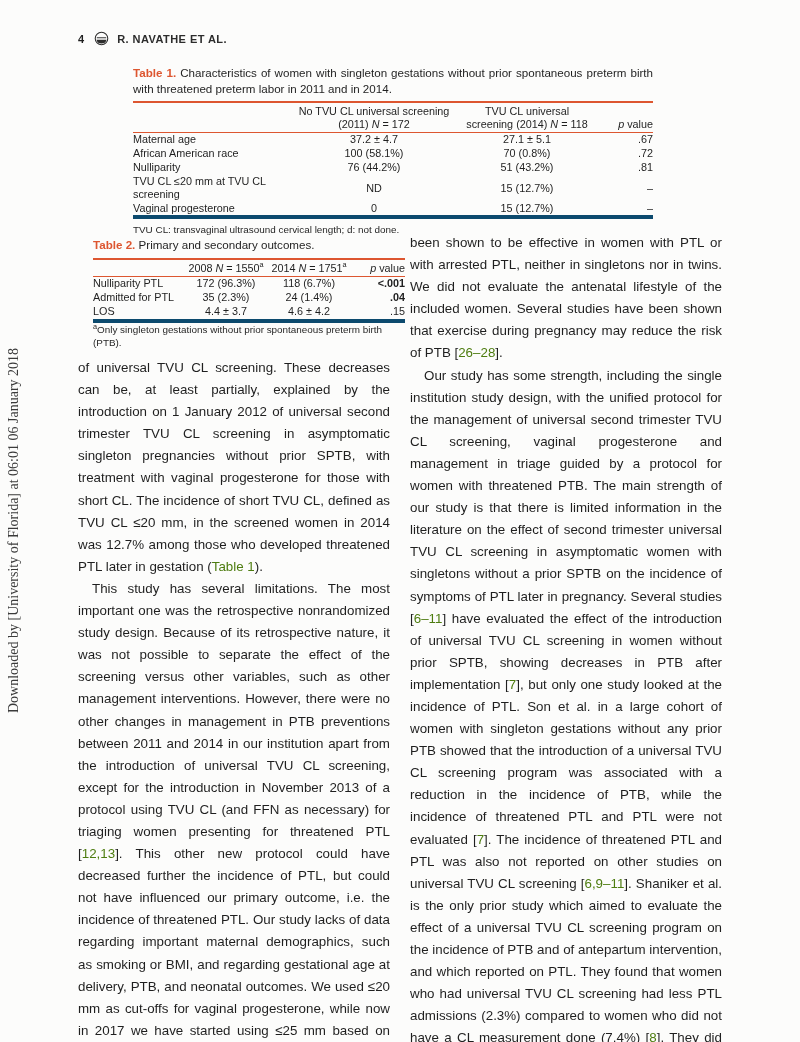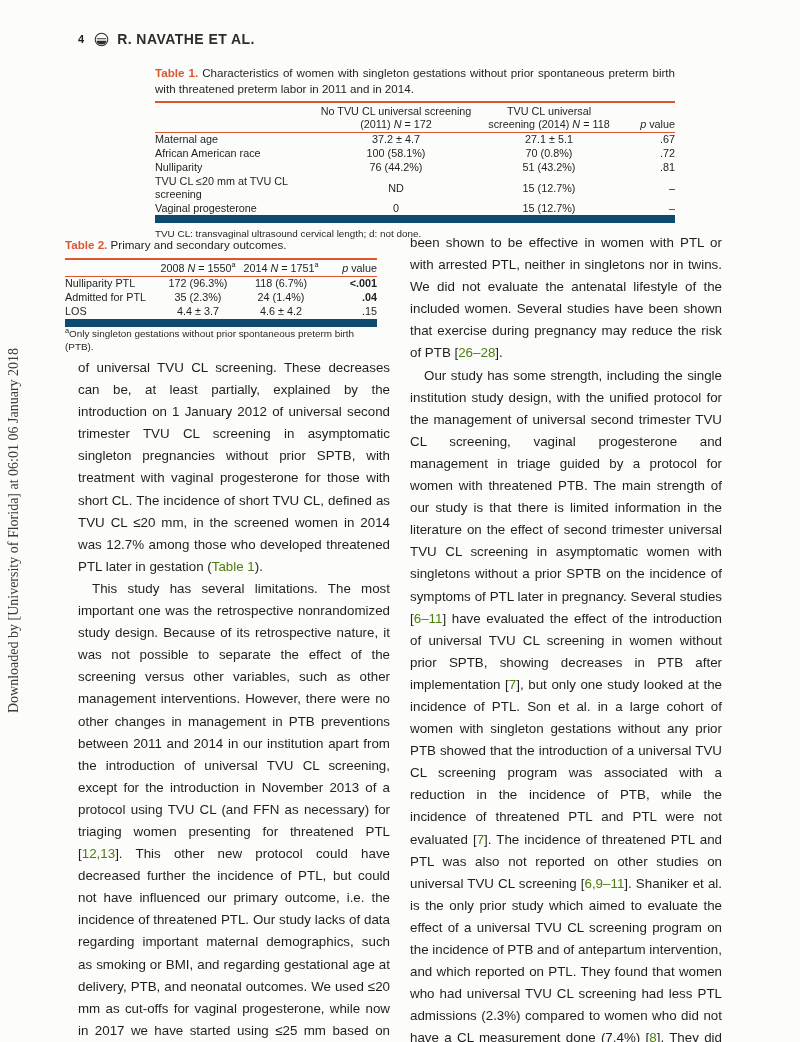--- a/index.html
+++ b/index.html
@@ -12,31 +12,31 @@
   .sidebar-text {
     position:absolute; left:-201px; top:522px; width:430px; height:17px;
     text-align:center; transform:rotate(-90deg);
     font-family:"Liberation Serif", serif; font-size:14px; color:#3a3a3a;
     white-space:nowrap;
   }
   
   .header { position:absolute; left:78px; top:31px; display:flex; align-items:center; }
   .page-num { font-size:11px; font-weight:bold; color:#1f1f1f; }
   .logo { width:15px; height:15px; margin:0 8px 0 10px; display:block; }
-  .running-head { font-size:14px; letter-spacing:0.45px; color:#2c2c2c; font-weight:bold; }
+  .running-head { font-size:11px; letter-spacing:0.45px; color:#2c2c2c; font-weight:bold; }
 
   
   .tblock { position:absolute; }
-  .t1 { left:155px; top:65px; width:520px; }
-  .t2 { left:65px; top:237px; width:312px; }
+  .t1 { left:133px; top:65px; width:520px; }
+  .t2 { left:93px; top:237px; width:312px; }
   .caption { margin:0 0 5px 0; font-size:11.6px; line-height:15.5px; text-align:justify; color:#1f1f1f; }
   .t2 .caption { text-align:left; }
   .cap-label { color:#DD5630; font-weight:bold; }
   table { width:100%; border-collapse:collapse; font-size:10.8px; color:#1f1f1f;
-          border-bottom:8px solid #0c4a6e; }
+          border-bottom:4px solid #0c4a6e; }
   thead tr { border-top:2px solid #DD5630; border-bottom:1px solid #DD5630; }
   th { font-weight:normal; vertical-align:bottom; padding:2px 0 2px; line-height:12.5px; }
   td { padding:0.4px 0; line-height:13.1px; }
   .c { text-align:center; }
   .r { text-align:right; }
   .b { font-weight:bold; }
   .fn { margin:4px 0 0 0; font-size:9.9px; line-height:13px; color:#262626; }
   .fn2 { margin-top:0; }
 
   

